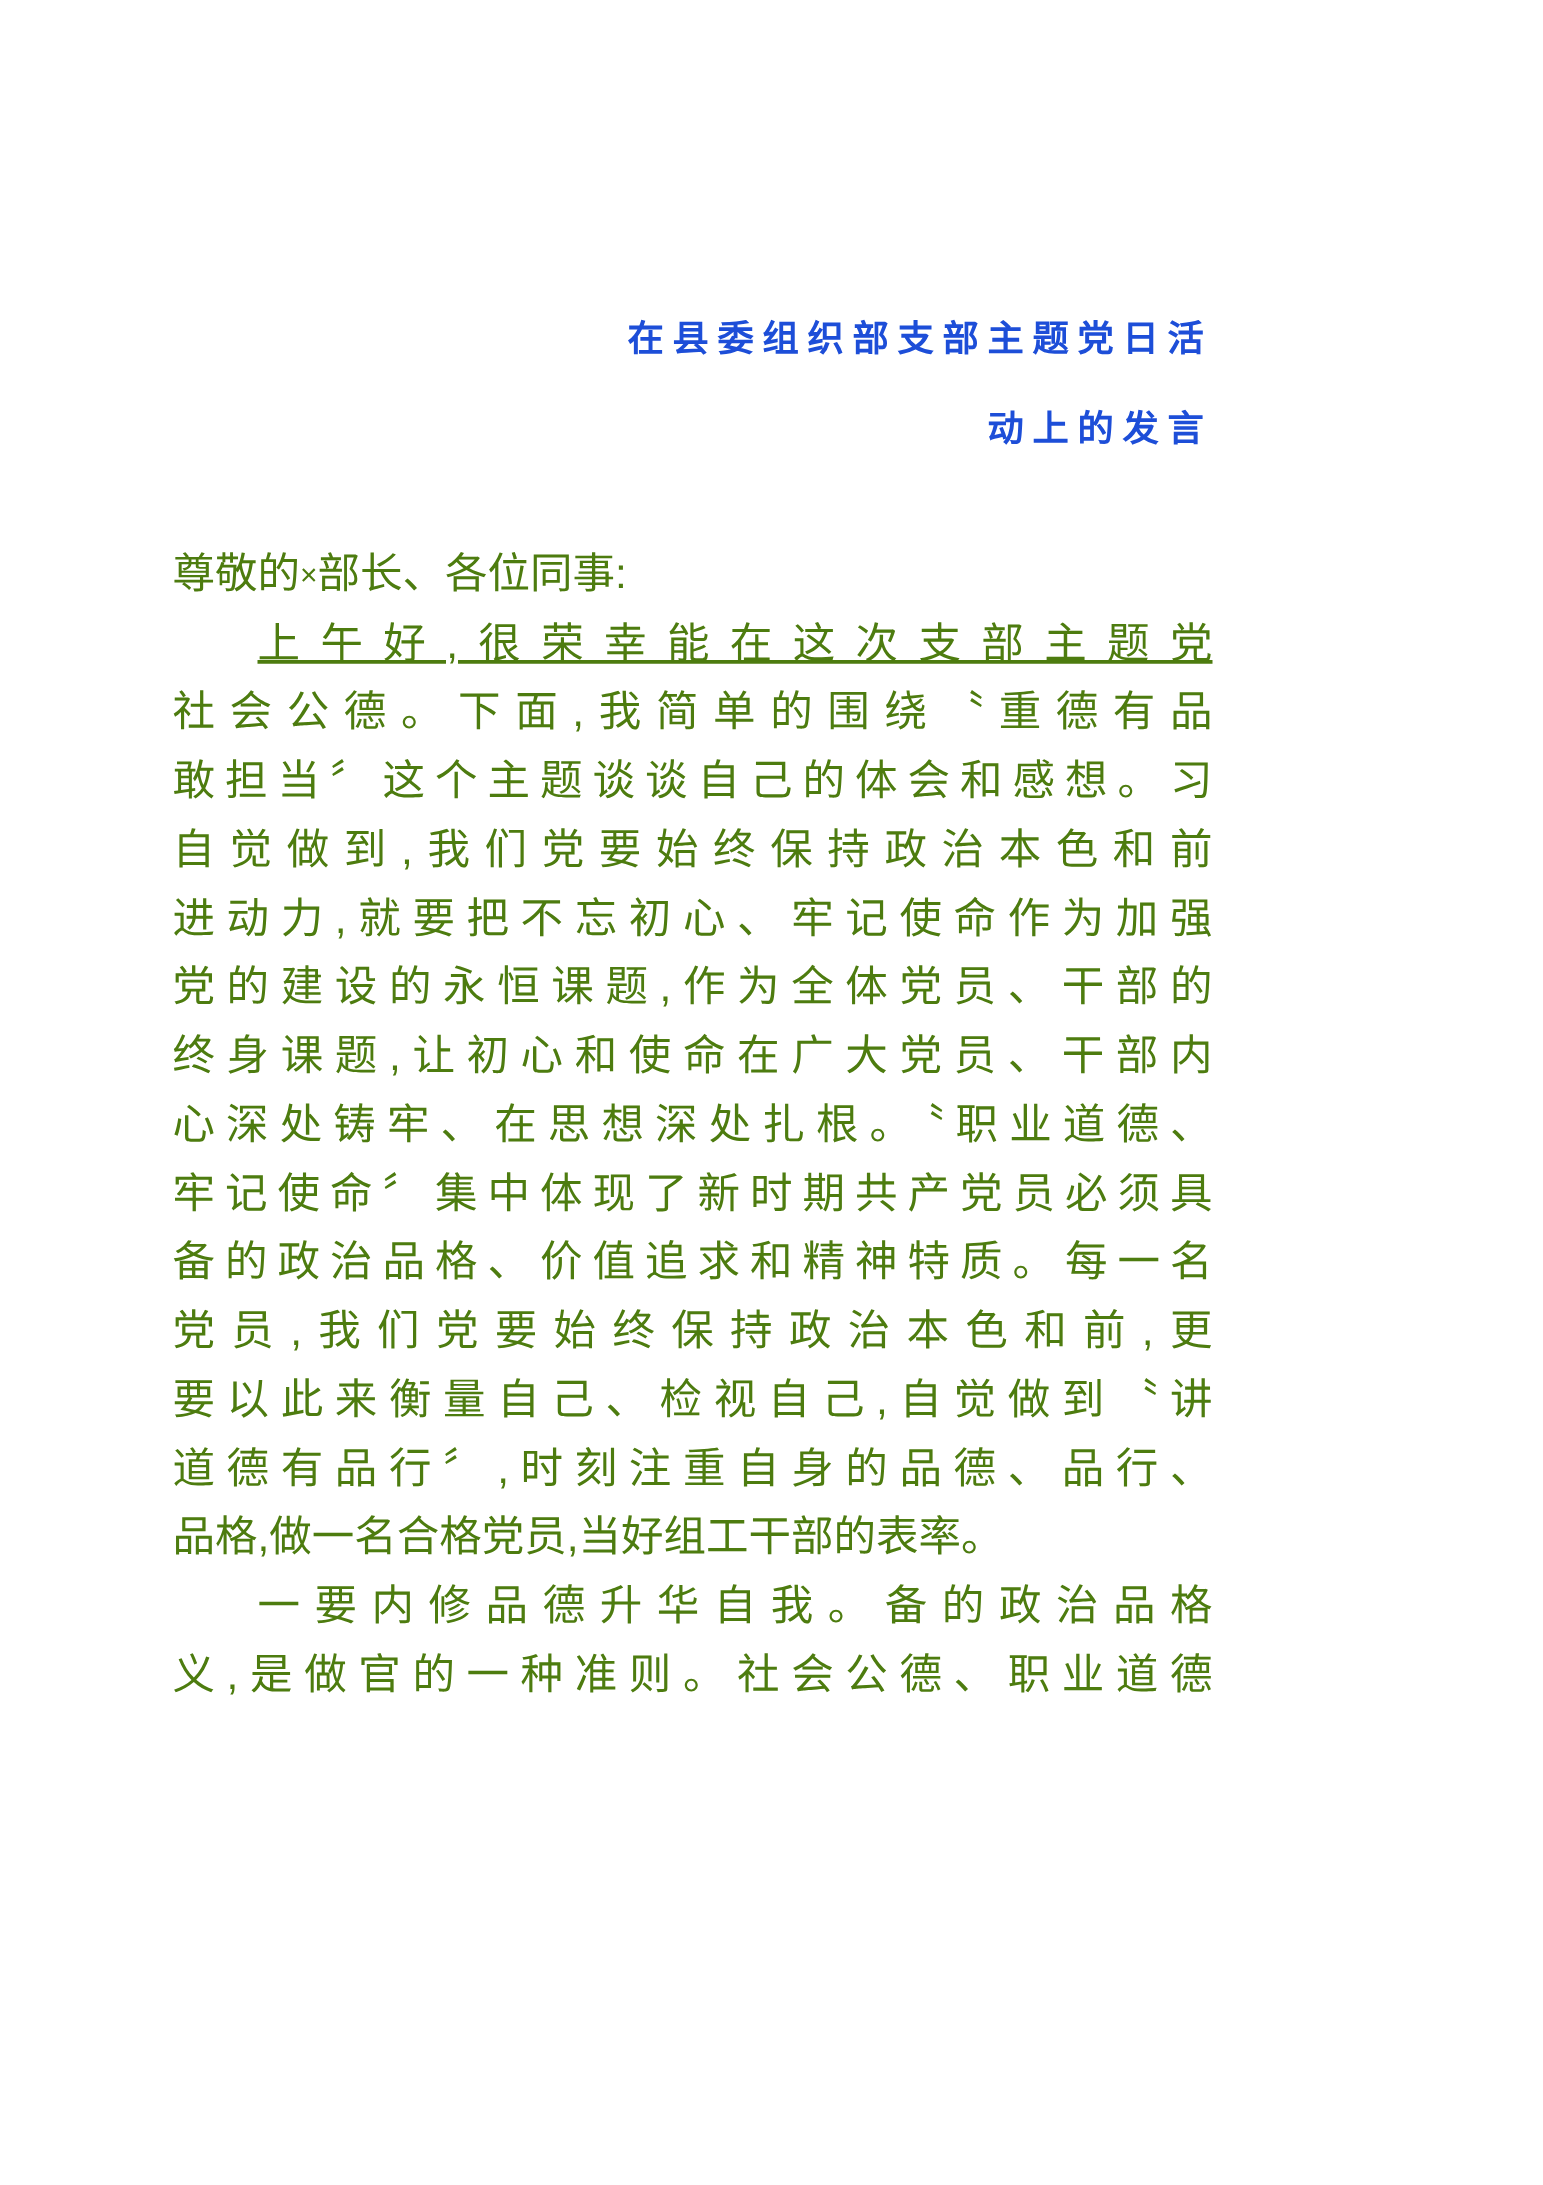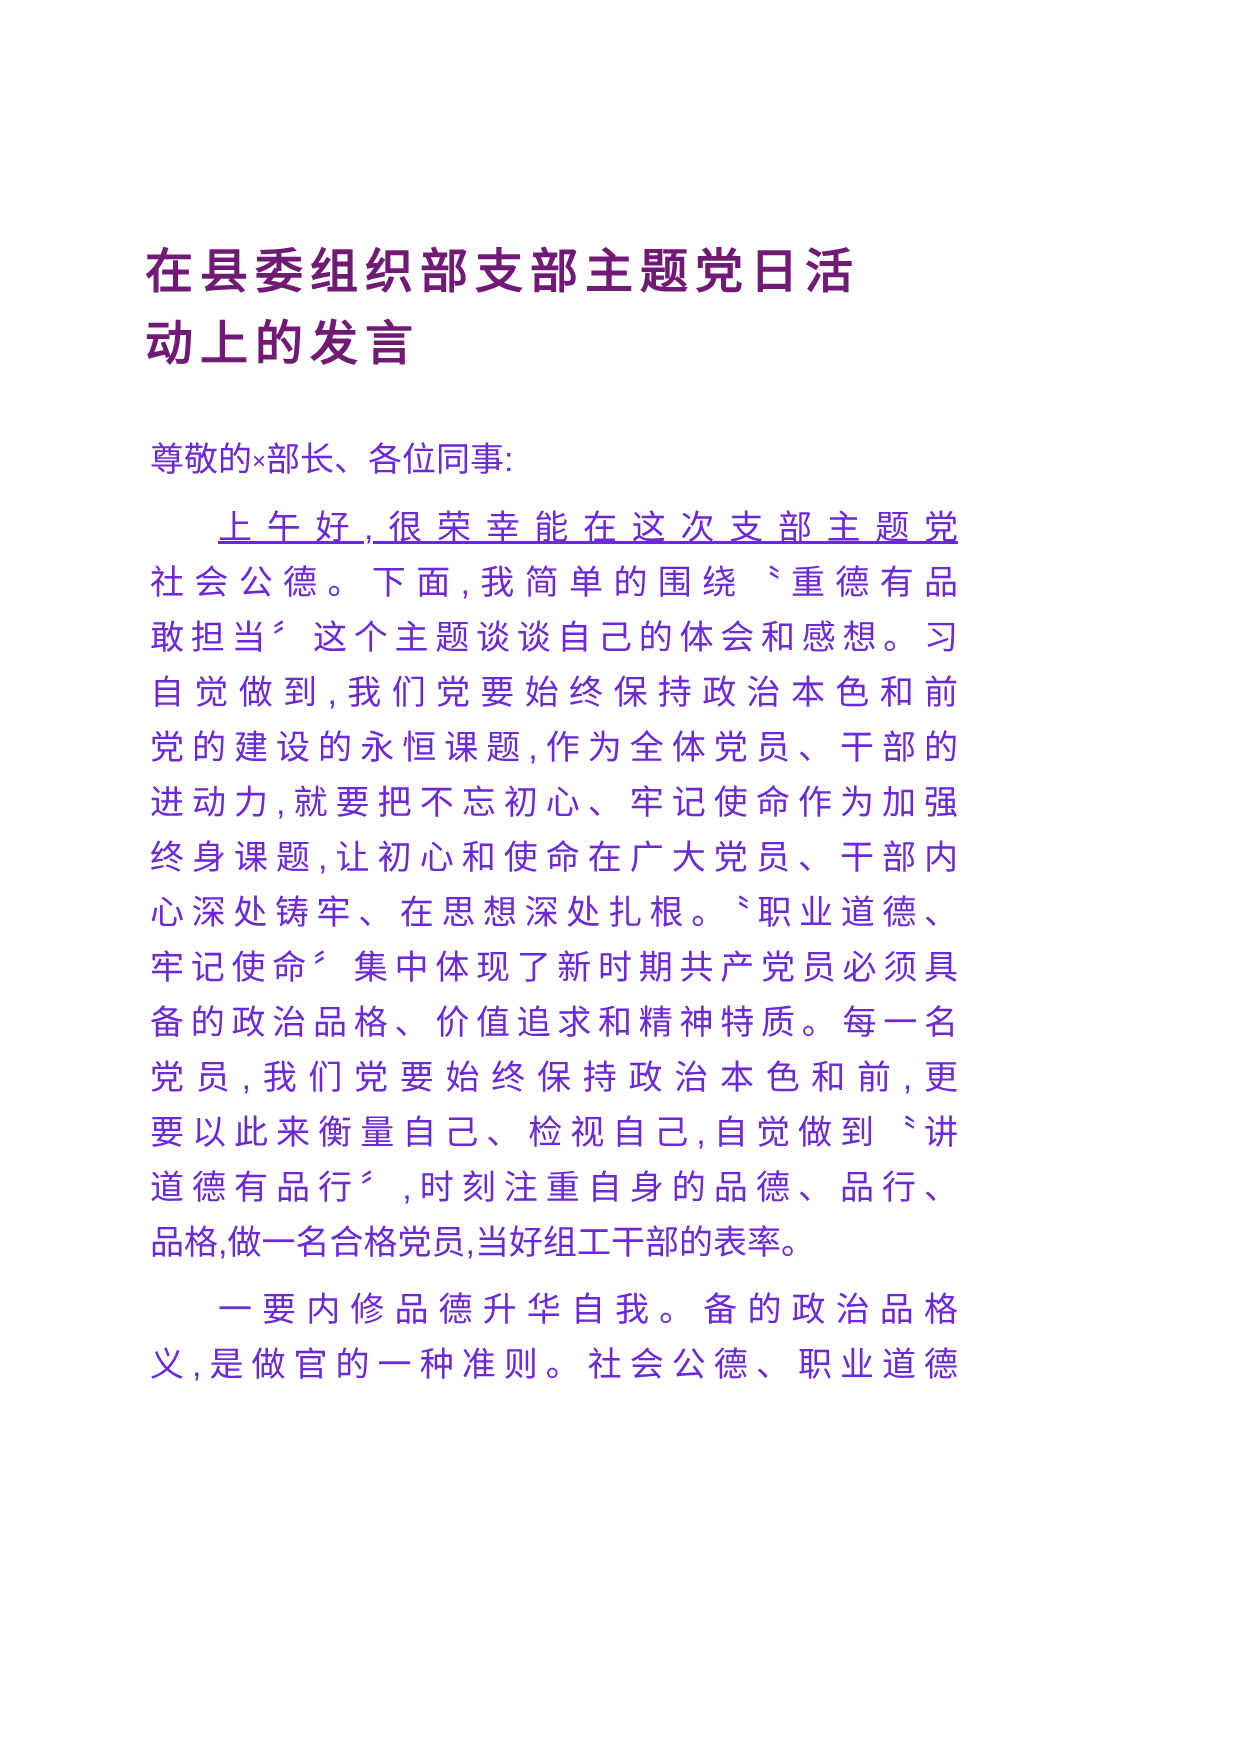--- a/index.html
+++ b/index.html
@@ -28,44 +28,44 @@
     position: absolute;
     left: 138px;
     top: 0;
     width: 832px;
   }
 
   
   .doc-title {
     margin: 0;
     padding-top: 236px;
-    font-size: 48px;
+    font-size: 29px;
     line-height: 72px;
     font-weight: 700;
-    text-align: left;
+    text-align: right;
     letter-spacing: 7px;
     text-indent: 7px;
-    color: #701a75;
+    color: #1d4ed8;
     font-family: "Liberation Sans", "DejaVu Sans", sans-serif;
   }
   .doc-title .tline {
     display: block;
     white-space: nowrap;
   }
 
   
   .body-block {
     margin-top: 52px;
   }
 
   .para {
-    margin: 12px;
+    margin: 0;
     font-size: 34px;
     line-height: 55px;
-    color: #6d28d9;
+    color: #4d7c0f;
     text-align: justify;
     text-justify: inter-character;
     letter-spacing: 0px;
     word-break: break-all;
   }
 
   .para .ln {
     display: block;
     white-space: nowrap;
     text-align: justify;
@@ -102,22 +102,22 @@
 
       <p class="para salutation">
         <span class="ln ragged"><span>尊敬的</span><span class="small-x">×</span><span>部长、各位同事:</span></span>
       </p>
 
       <p class="para">
         <span class="ln" style="text-indent:68px;text-decoration:underline;">上午好,很荣幸能在这次支部主题党</span>
         <span class="ln">社会公德。下面,我简单的围绕〝重德有品</span>
         <span class="ln">敢担当〞这个主题谈谈自己的体会和感想。习</span>
         <span class="ln">自觉做到,我们党要始终保持政治本色和前</span>
+        <span class="ln">进动力,就要把不忘初心、牢记使命作为加强</span>
         <span class="ln">党的建设的永恒课题,作为全体党员、干部的</span>
-        <span class="ln">进动力,就要把不忘初心、牢记使命作为加强</span>
         <span class="ln">终身课题,让初心和使命在广大党员、干部内</span>
         <span class="ln">心深处铸牢、在思想深处扎根。〝职业道德、</span>
         <span class="ln">牢记使命〞集中体现了新时期共产党员必须具</span>
         <span class="ln">备的政治品格、价值追求和精神特质。每一名</span>
         <span class="ln">党员,我们党要始终保持政治本色和前,更</span>
         <span class="ln">要以此来衡量自己、检视自己,自觉做到〝讲</span>
         <span class="ln">道德有品行〞,时刻注重自身的品德、品行、</span>
         <span class="ln last-line">品格,做一名合格党员,当好组工干部的表率。</span>
       </p>
 

